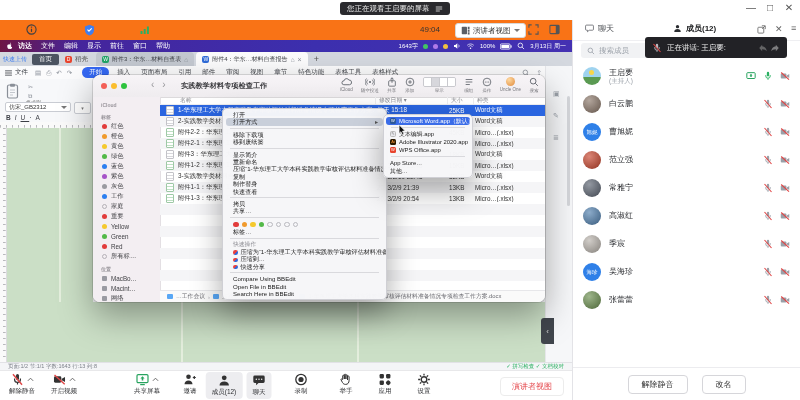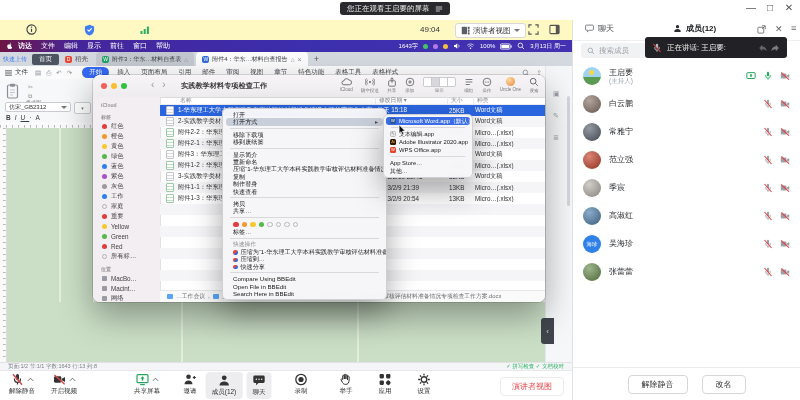--- a/index.html
+++ b/index.html
@@ -8,21 +8,21 @@
   svg{display:block;}
 
   
   .topstrip{position:absolute;left:0;top:0;width:800px;height:20px;background:#fff;}
   .banner{position:absolute;left:340px;top:2px;height:13px;background:#2a2a2e;border-radius:3px;
     display:flex;align-items:center;gap:5px;padding:0 7px;color:#e8e8e8;font-size:7.5px;}
   .winctl{position:absolute;right:6px;top:1px;display:flex;gap:9px;color:#555;font-size:10px;line-height:14px;}
   .winctl span{width:10px;text-align:center;}
 
   
-  .ctrlbar{position:absolute;left:0;top:20px;width:572px;height:20px;background:#fef9c3;border-bottom:6px solid #4c1d95;}
+  .ctrlbar{position:absolute;left:0;top:20px;width:572px;height:20px;background:#f97316;border-bottom:6px solid #4c1d95;}
   .ctrlbar .ico{position:absolute;top:4px;}
   .timer{position:absolute;left:420px;top:5px;font-size:8px;color:#333;}
   .viewbtn{position:absolute;left:455px;top:3px;height:13px;border:1px solid #d8d8d8;border-radius:3px;
     display:flex;align-items:center;gap:3px;padding:0 5px;font-size:7.5px;color:#333;background:#fff;}
   .caret{width:0;height:0;border-left:3px solid transparent;border-right:3px solid transparent;border-top:3.5px solid #777;}
 
   
   .panel{position:absolute;left:572px;top:20px;width:228px;height:380px;background:#fff;border-left:1px solid #e3e3e7;box-sizing:border-box;}
   .p-header{position:absolute;left:0;top:0;width:100%;height:20px;border-bottom:1px solid #efeff2;}
   .p-tab{position:absolute;top:3px;display:flex;align-items:center;gap:4px;font-size:8px;color:#4a4d52;}
@@ -996,23 +996,23 @@
             <span>
               <svg width="10" height="10" viewBox="0 0 12 12">
                 <rect x="0.9" y="3.1" width="6.8" height="5.8" rx="1.2" fill="#9aa0a8"></rect>
                 <path d="M8.1 5.3 11.1 3.7v4.6L8.1 6.7z" fill="#9aa0a8"></path>
                 <line x1="1.4" y1="1.8" x2="10.8" y2="10.4" stroke="#e04545" stroke-width="1.3"></line>
               </svg>
             </span>
           </div>
         </div>
         <div class="mrow">
-          <span class="avatar" style="background: radial-gradient(circle at 35% 30%, rgba(255, 255, 255, 0.35), rgba(0, 0, 0, 0.28)), rgb(90, 98, 112);"></span>
+          <span class="avatar av-text" style="background: rgb(47, 128, 232);">旭妮</span>
           <div class="mname-col">
-            <div class="mname">常雅宁</div>
+            <div class="mname">曹旭妮</div>
           </div>
           <div class="micons">
             <span>
               <svg width="10" height="10" viewBox="0 0 12 12">
                 <rect x="4.6" y="1" width="2.8" height="5.4" rx="1.4" fill="#9aa0a8"></rect>
                 <path d="M3.3 5v1a2.7 2.7 0 0 0 5.4 0V5" fill="none" stroke="#9aa0a8" stroke-width="1.1"></path>
                 <line x1="6" y1="8.9" x2="6" y2="10.6" stroke="#9aa0a8" stroke-width="1.1"></line>
                 <line x1="1.8" y1="1.2" x2="10.2" y2="10.8" stroke="#e04545" stroke-width="1.3"></line>
               </svg>
             </span>
@@ -1042,23 +1042,23 @@
             <span>
               <svg width="10" height="10" viewBox="0 0 12 12">
                 <rect x="0.9" y="3.1" width="6.8" height="5.8" rx="1.2" fill="#9aa0a8"></rect>
                 <path d="M8.1 5.3 11.1 3.7v4.6L8.1 6.7z" fill="#9aa0a8"></path>
                 <line x1="1.4" y1="1.8" x2="10.8" y2="10.4" stroke="#e04545" stroke-width="1.3"></line>
               </svg>
             </span>
           </div>
         </div>
         <div class="mrow">
-          <span class="avatar" style="background: radial-gradient(circle at 35% 30%, rgba(255, 255, 255, 0.35), rgba(0, 0, 0, 0.28)), rgb(185, 179, 172);"></span>
+          <span class="avatar" style="background: radial-gradient(circle at 35% 30%, rgba(255, 255, 255, 0.35), rgba(0, 0, 0, 0.28)), rgb(90, 98, 112);"></span>
           <div class="mname-col">
-            <div class="mname">季宸</div>
+            <div class="mname">常雅宁</div>
           </div>
           <div class="micons">
             <span>
               <svg width="10" height="10" viewBox="0 0 12 12">
                 <rect x="4.6" y="1" width="2.8" height="5.4" rx="1.4" fill="#9aa0a8"></rect>
                 <path d="M3.3 5v1a2.7 2.7 0 0 0 5.4 0V5" fill="none" stroke="#9aa0a8" stroke-width="1.1"></path>
                 <line x1="6" y1="8.9" x2="6" y2="10.6" stroke="#9aa0a8" stroke-width="1.1"></line>
                 <line x1="1.8" y1="1.2" x2="10.2" y2="10.8" stroke="#e04545" stroke-width="1.3"></line>
               </svg>
             </span>
@@ -1088,65 +1088,88 @@
             <span>
               <svg width="10" height="10" viewBox="0 0 12 12">
                 <rect x="0.9" y="3.1" width="6.8" height="5.8" rx="1.2" fill="#9aa0a8"></rect>
                 <path d="M8.1 5.3 11.1 3.7v4.6L8.1 6.7z" fill="#9aa0a8"></path>
                 <line x1="1.4" y1="1.8" x2="10.8" y2="10.4" stroke="#e04545" stroke-width="1.3"></line>
               </svg>
             </span>
           </div>
         </div>
         <div class="mrow">
-          <span class="avatar av-text" style="background: rgb(47, 128, 232);">海珍</span>
+          <span class="avatar" style="background: radial-gradient(circle at 35% 30%, rgba(255, 255, 255, 0.35), rgba(0, 0, 0, 0.28)), rgb(185, 179, 172);"></span>
           <div class="mname-col">
-            <div class="mname">吴海珍</div>
+            <div class="mname">季宸</div>
           </div>
           <div class="micons">
             <span>
               <svg width="10" height="10" viewBox="0 0 12 12">
                 <rect x="4.6" y="1" width="2.8" height="5.4" rx="1.4" fill="#9aa0a8"></rect>
                 <path d="M3.3 5v1a2.7 2.7 0 0 0 5.4 0V5" fill="none" stroke="#9aa0a8" stroke-width="1.1"></path>
                 <line x1="6" y1="8.9" x2="6" y2="10.6" stroke="#9aa0a8" stroke-width="1.1"></line>
                 <line x1="1.8" y1="1.2" x2="10.2" y2="10.8" stroke="#e04545" stroke-width="1.3"></line>
               </svg>
             </span>
             <span>
               <svg width="10" height="10" viewBox="0 0 12 12">
                 <rect x="0.9" y="3.1" width="6.8" height="5.8" rx="1.2" fill="#9aa0a8"></rect>
                 <path d="M8.1 5.3 11.1 3.7v4.6L8.1 6.7z" fill="#9aa0a8"></path>
                 <line x1="1.4" y1="1.8" x2="10.8" y2="10.4" stroke="#e04545" stroke-width="1.3"></line>
               </svg>
             </span>
           </div>
         </div>
         <div class="mrow">
-          <span class="avatar" style="background: radial-gradient(circle at 35% 30%, rgba(255, 255, 255, 0.35), rgba(0, 0, 0, 0.28)), rgb(107, 143, 78);"></span>
+          <span class="avatar av-text" style="background: rgb(47, 128, 232);">海珍</span>
           <div class="mname-col">
-            <div class="mname">张蕾蕾</div>
+            <div class="mname">吴海珍</div>
           </div>
           <div class="micons">
             <span>
               <svg width="10" height="10" viewBox="0 0 12 12">
                 <rect x="4.6" y="1" width="2.8" height="5.4" rx="1.4" fill="#9aa0a8"></rect>
                 <path d="M3.3 5v1a2.7 2.7 0 0 0 5.4 0V5" fill="none" stroke="#9aa0a8" stroke-width="1.1"></path>
                 <line x1="6" y1="8.9" x2="6" y2="10.6" stroke="#9aa0a8" stroke-width="1.1"></line>
                 <line x1="1.8" y1="1.2" x2="10.2" y2="10.8" stroke="#e04545" stroke-width="1.3"></line>
               </svg>
             </span>
             <span>
               <svg width="10" height="10" viewBox="0 0 12 12">
                 <rect x="0.9" y="3.1" width="6.8" height="5.8" rx="1.2" fill="#9aa0a8"></rect>
                 <path d="M8.1 5.3 11.1 3.7v4.6L8.1 6.7z" fill="#9aa0a8"></path>
                 <line x1="1.4" y1="1.8" x2="10.8" y2="10.4" stroke="#e04545" stroke-width="1.3"></line>
               </svg>
             </span>
           </div>
         </div>
+        <div class="mrow">
+          <span class="avatar" style="background: radial-gradient(circle at 35% 30%, rgba(255, 255, 255, 0.35), rgba(0, 0, 0, 0.28)), rgb(107, 143, 78);"></span>
+          <div class="mname-col">
+            <div class="mname">张蕾蕾</div>
+          </div>
+          <div class="micons">
+            <span>
+              <svg width="10" height="10" viewBox="0 0 12 12">
+                <rect x="4.6" y="1" width="2.8" height="5.4" rx="1.4" fill="#9aa0a8"></rect>
+                <path d="M3.3 5v1a2.7 2.7 0 0 0 5.4 0V5" fill="none" stroke="#9aa0a8" stroke-width="1.1"></path>
+                <line x1="6" y1="8.9" x2="6" y2="10.6" stroke="#9aa0a8" stroke-width="1.1"></line>
+                <line x1="1.8" y1="1.2" x2="10.2" y2="10.8" stroke="#e04545" stroke-width="1.3"></line>
+              </svg>
+            </span>
+            <span>
+              <svg width="10" height="10" viewBox="0 0 12 12">
+                <rect x="0.9" y="3.1" width="6.8" height="5.8" rx="1.2" fill="#9aa0a8"></rect>
+                <path d="M8.1 5.3 11.1 3.7v4.6L8.1 6.7z" fill="#9aa0a8"></path>
+                <line x1="1.4" y1="1.8" x2="10.8" y2="10.4" stroke="#e04545" stroke-width="1.3"></line>
+              </svg>
+            </span>
+          </div>
+        </div>
       </div>
 
     <div class="p-footer">
       <button class="p-btn">解除静音</button>
       <button class="p-btn">改名</button>
     </div>
   </div>
 
 </div>
 

